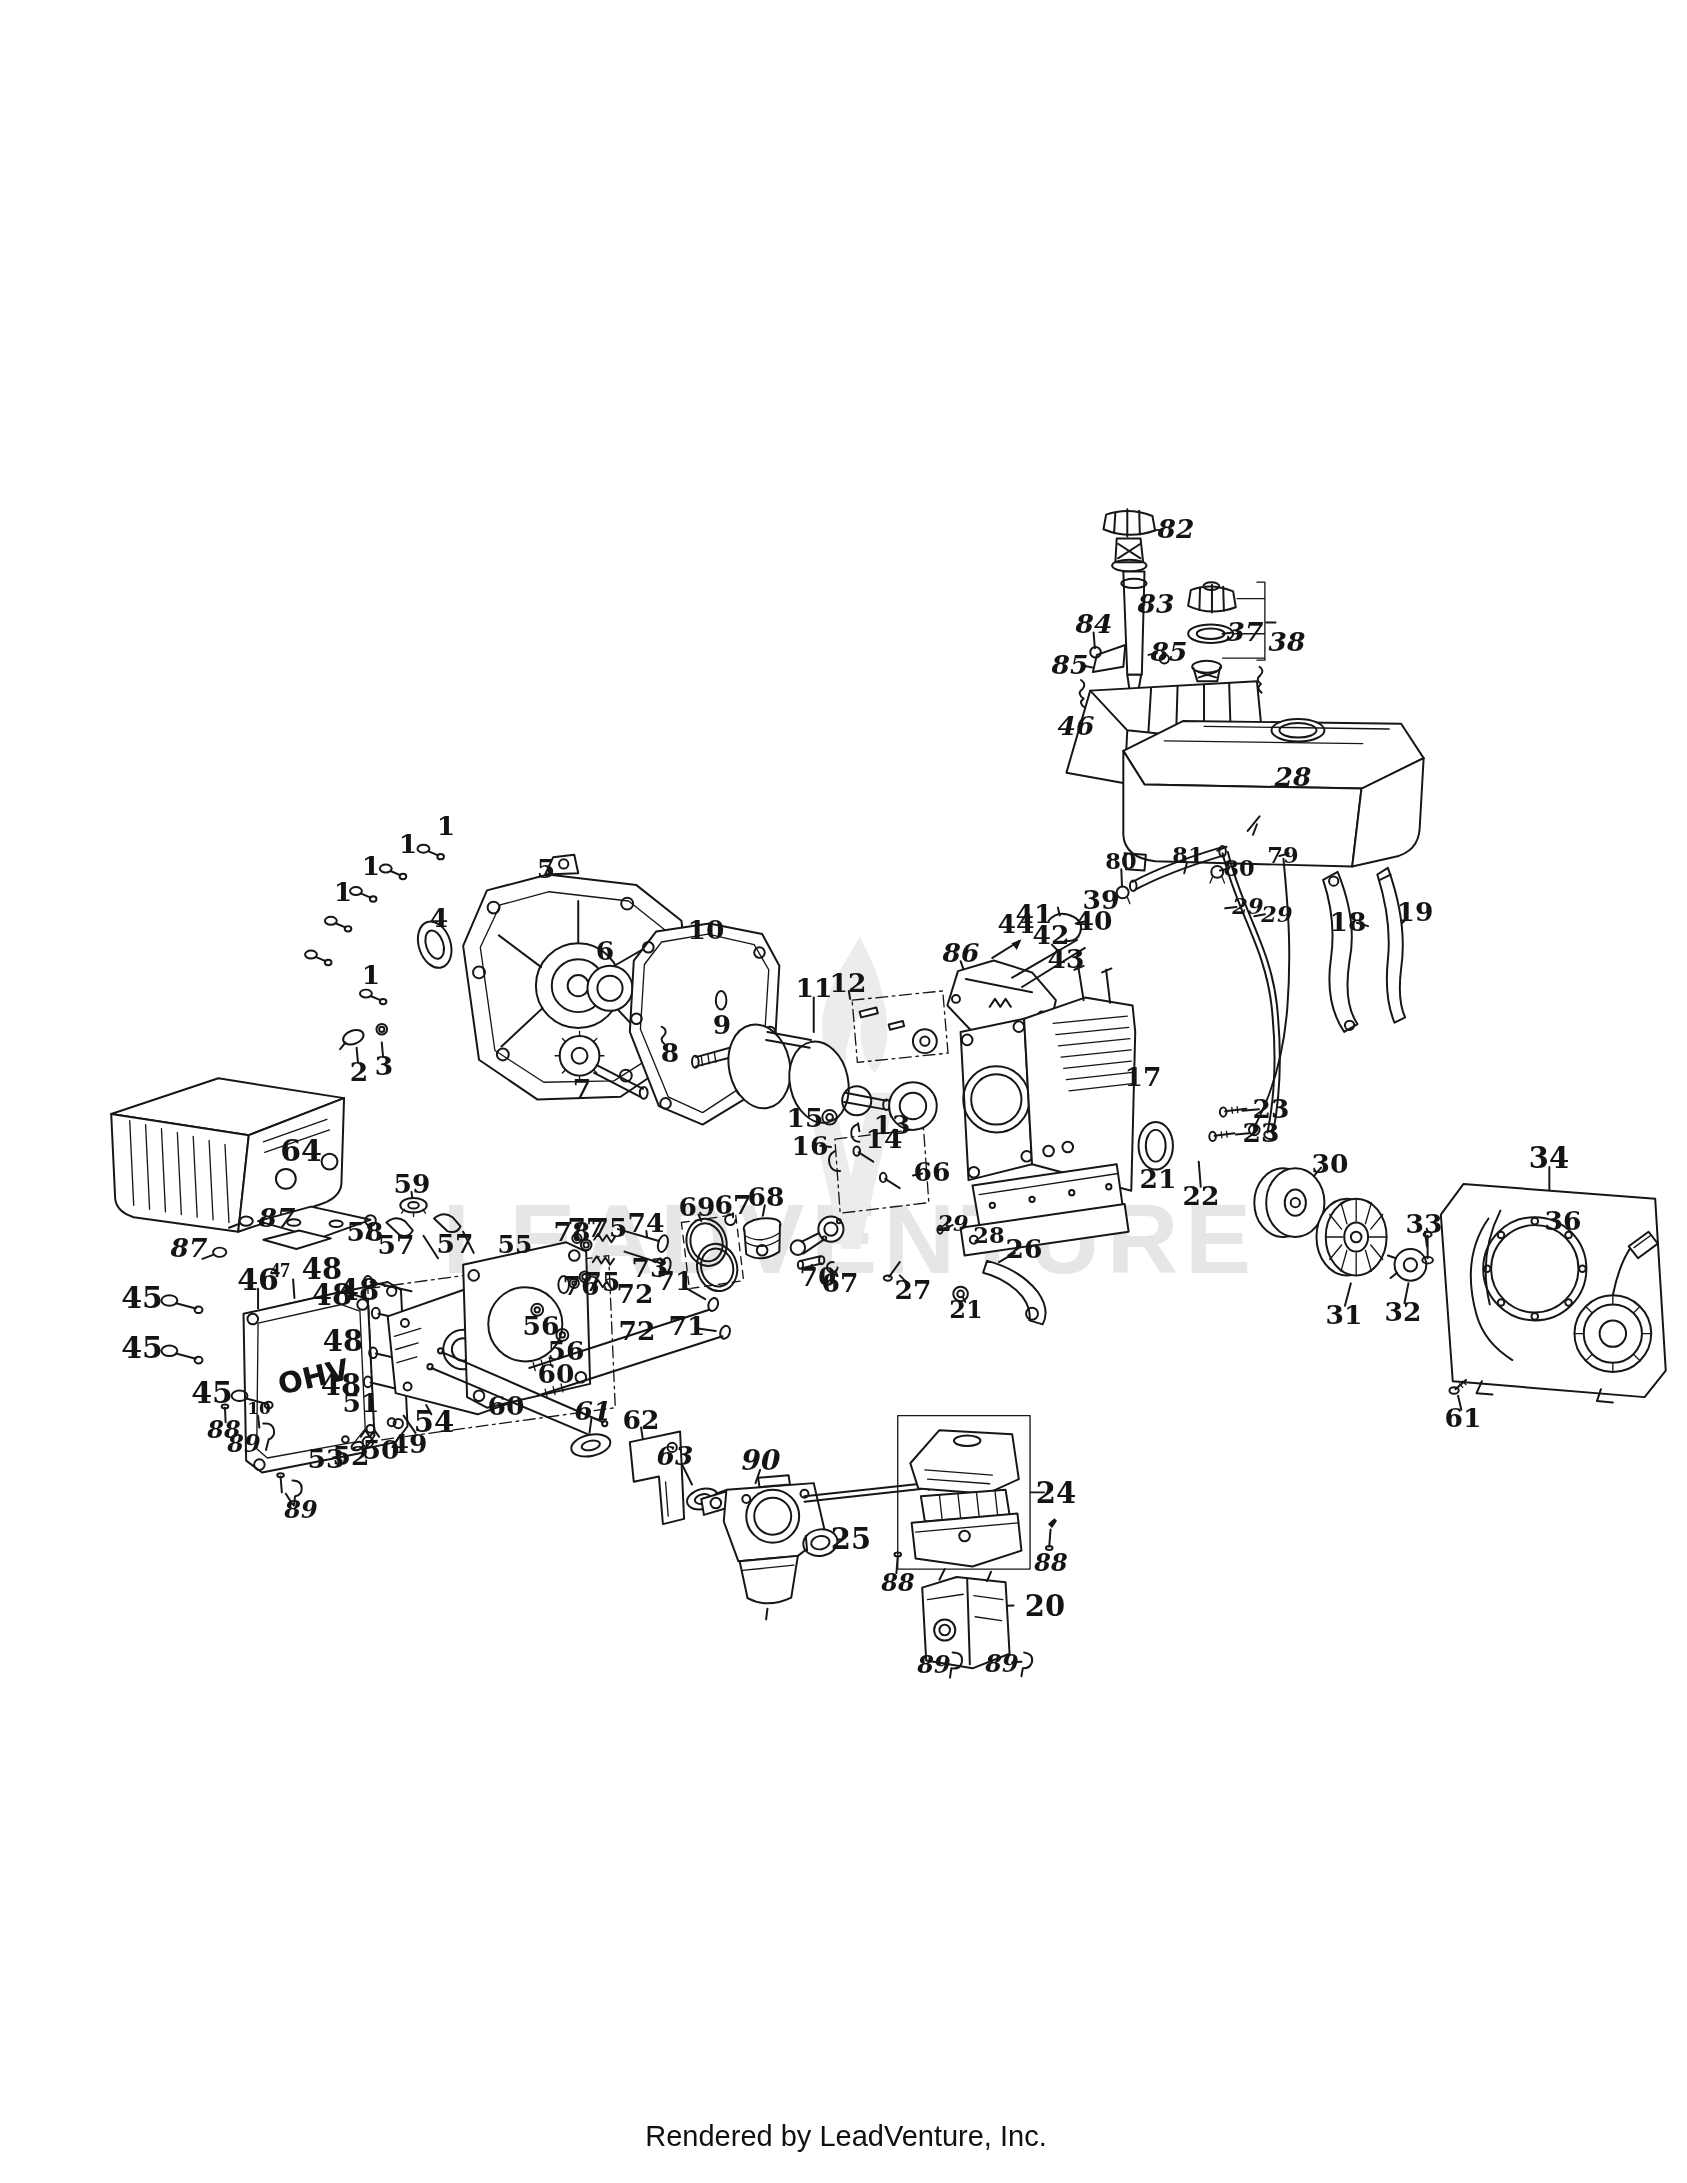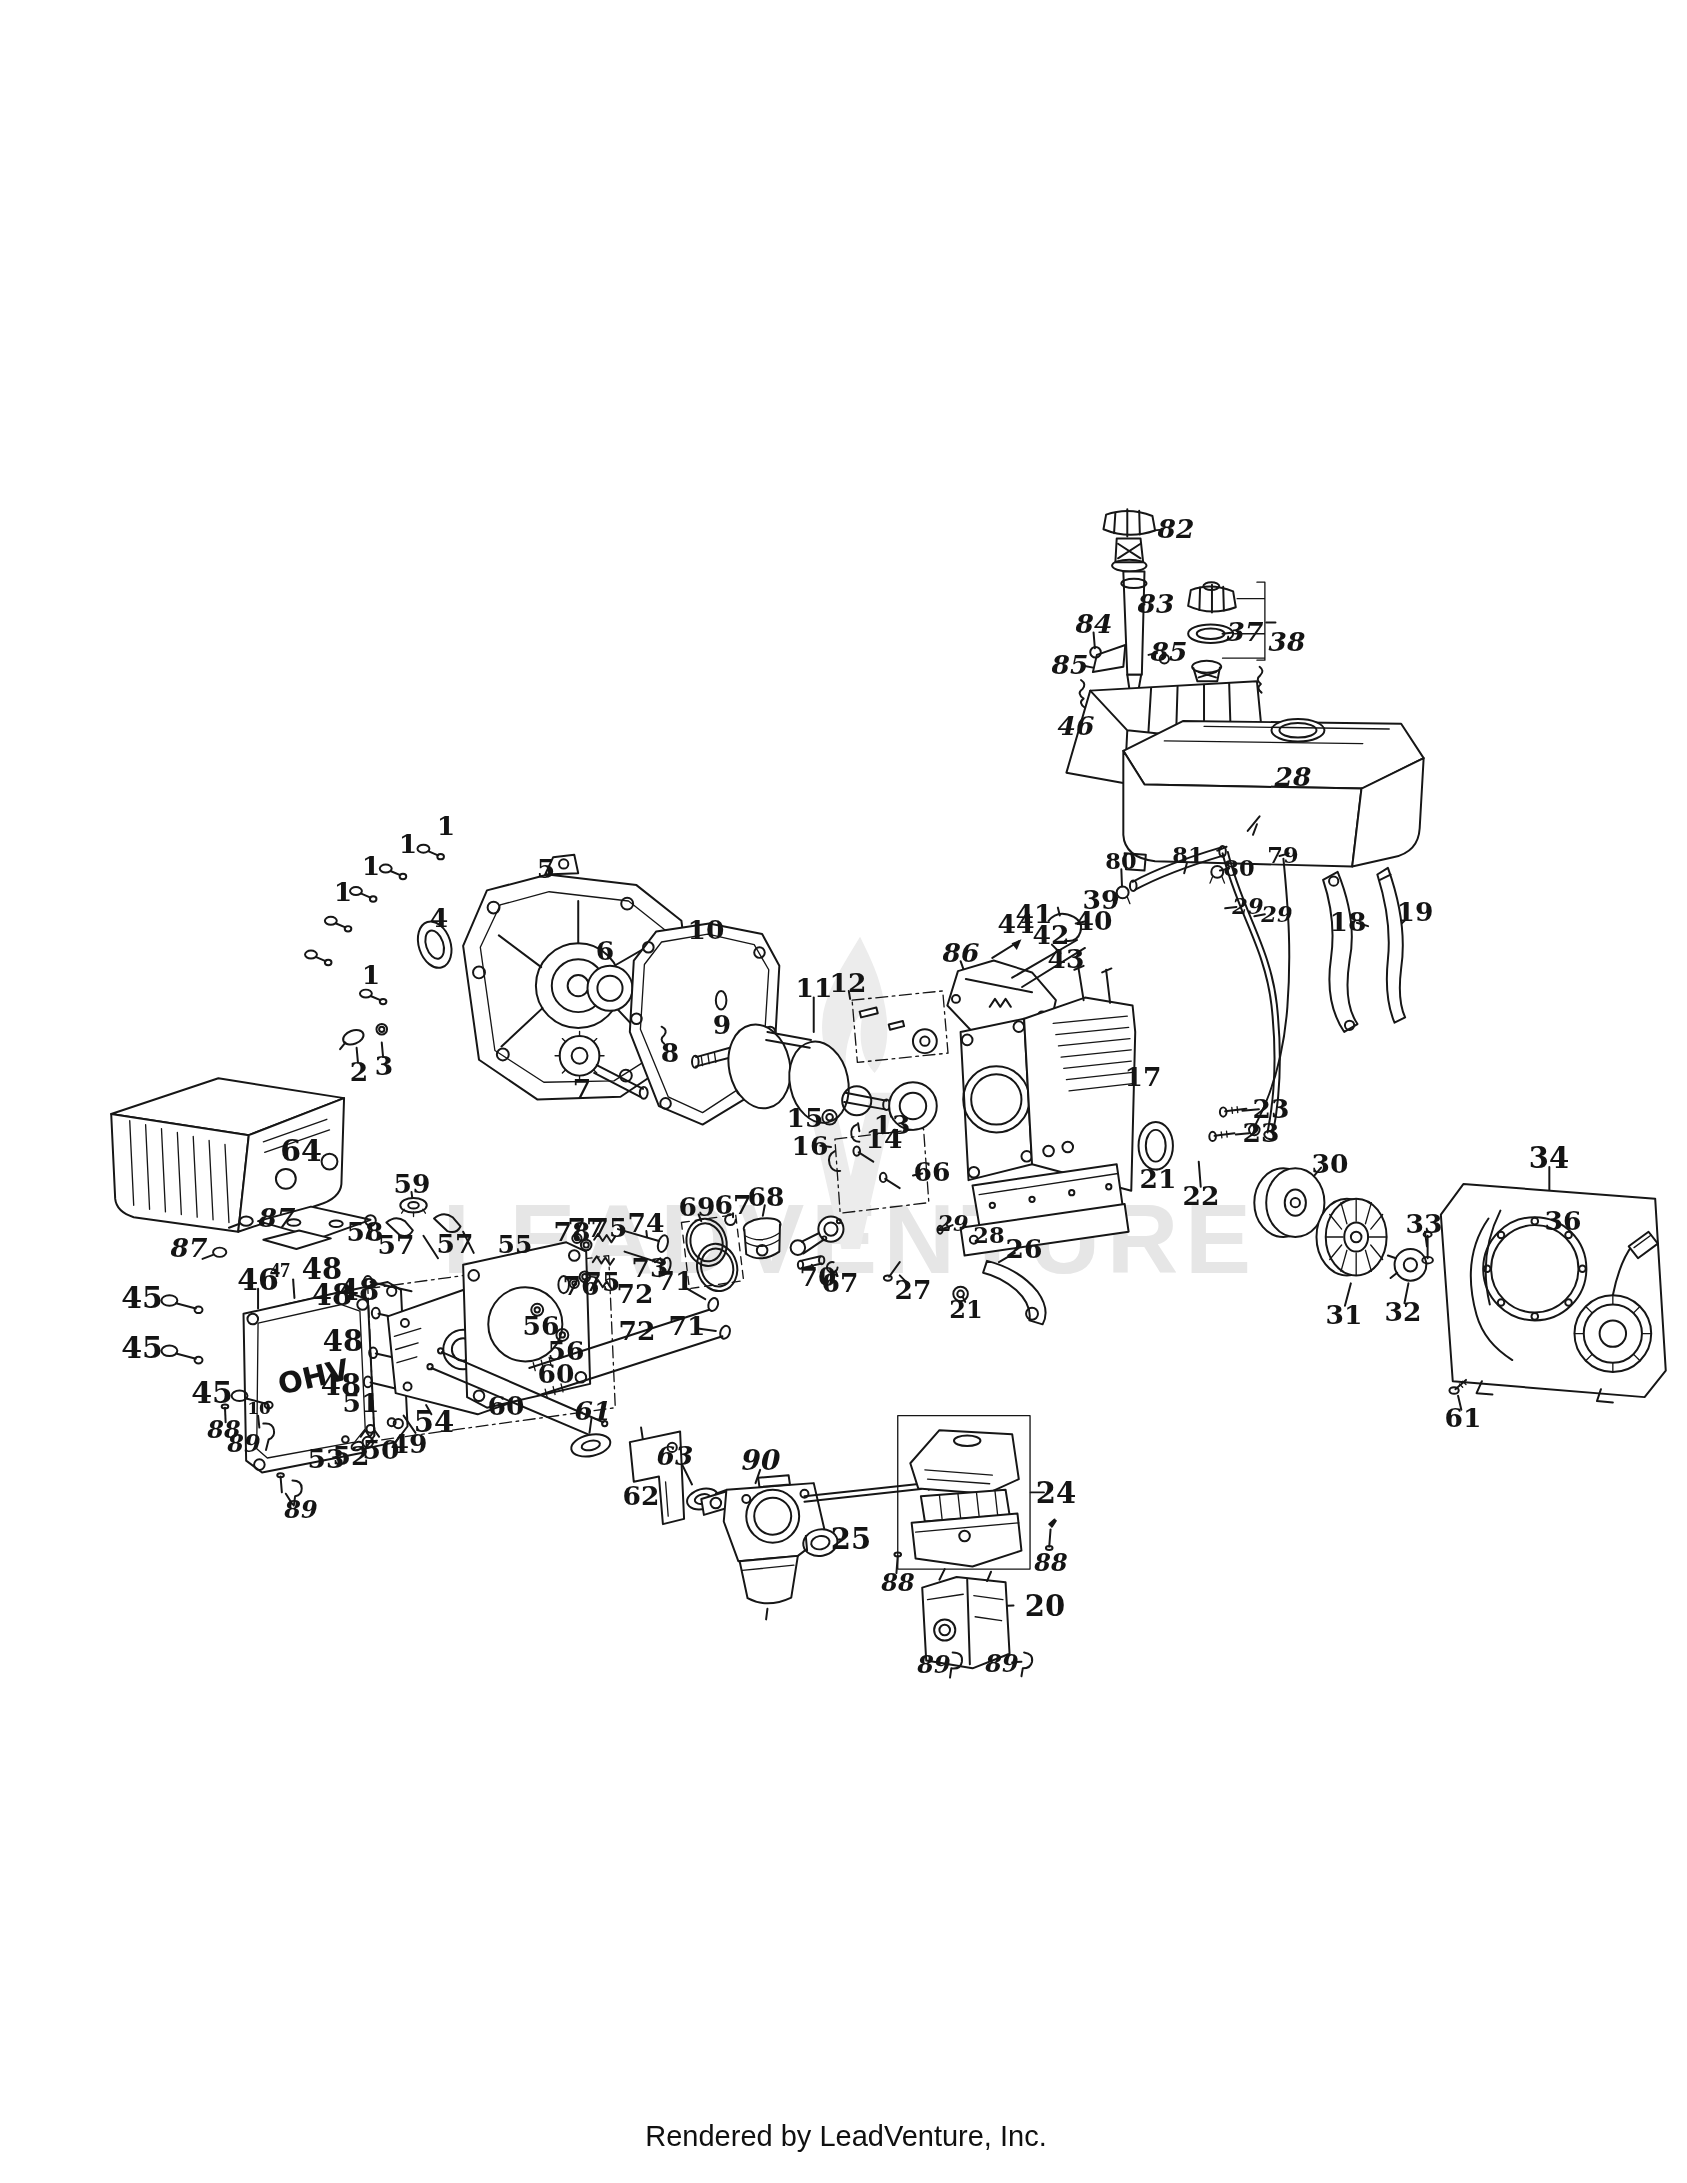--- a/index.html
+++ b/index.html
@@ -752,21 +752,21 @@
       <div class="plabel" style="left: 515px; top: 1244px; font-size: 25px;">55</div>
       <div class="plabel" style="left: 541px; top: 1326px;">56</div>
       <div class="plabel" style="left: 566px; top: 1351px;">56</div>
       <div class="plabel" style="left: 396px; top: 1245px;">57</div>
       <div class="plabel" style="left: 455px; top: 1244px;">57</div>
       <div class="plabel" style="left: 365px; top: 1232px;">58</div>
       <div class="plabel" style="left: 412px; top: 1184px;">59</div>
       <div class="plabel" style="left: 556px; top: 1374px;">60</div>
       <div class="plabel" style="left: 506px; top: 1406px;">60</div>
       <div class="plabel it" style="left: 593px; top: 1411px;">61</div>
-      <div class="plabel" style="left: 641px; top: 1496px;">62</div>
+      <div class="plabel" style="left: 641px; top: 1420px;">62</div>
       <div class="plabel it" style="left: 675px; top: 1456px;">63</div>
       <div class="plabel" style="left: 301px; top: 1151px; font-size: 30px;">64</div>
       <div class="plabel it" style="left: 1076px; top: 726px;">46</div>
       <div class="plabel" style="left: 932px; top: 1172px;">66</div>
       <div class="plabel" style="left: 733px; top: 1205px;">67</div>
       <div class="plabel" style="left: 840px; top: 1283px;">67</div>
       <div class="plabel" style="left: 766px; top: 1197px;">68</div>
       <div class="plabel" style="left: 697px; top: 1207px;">69</div>
       <div class="plabel" style="left: 818px; top: 1277px;">70</div>
       <div class="plabel" style="left: 675px; top: 1281px;">71</div>

